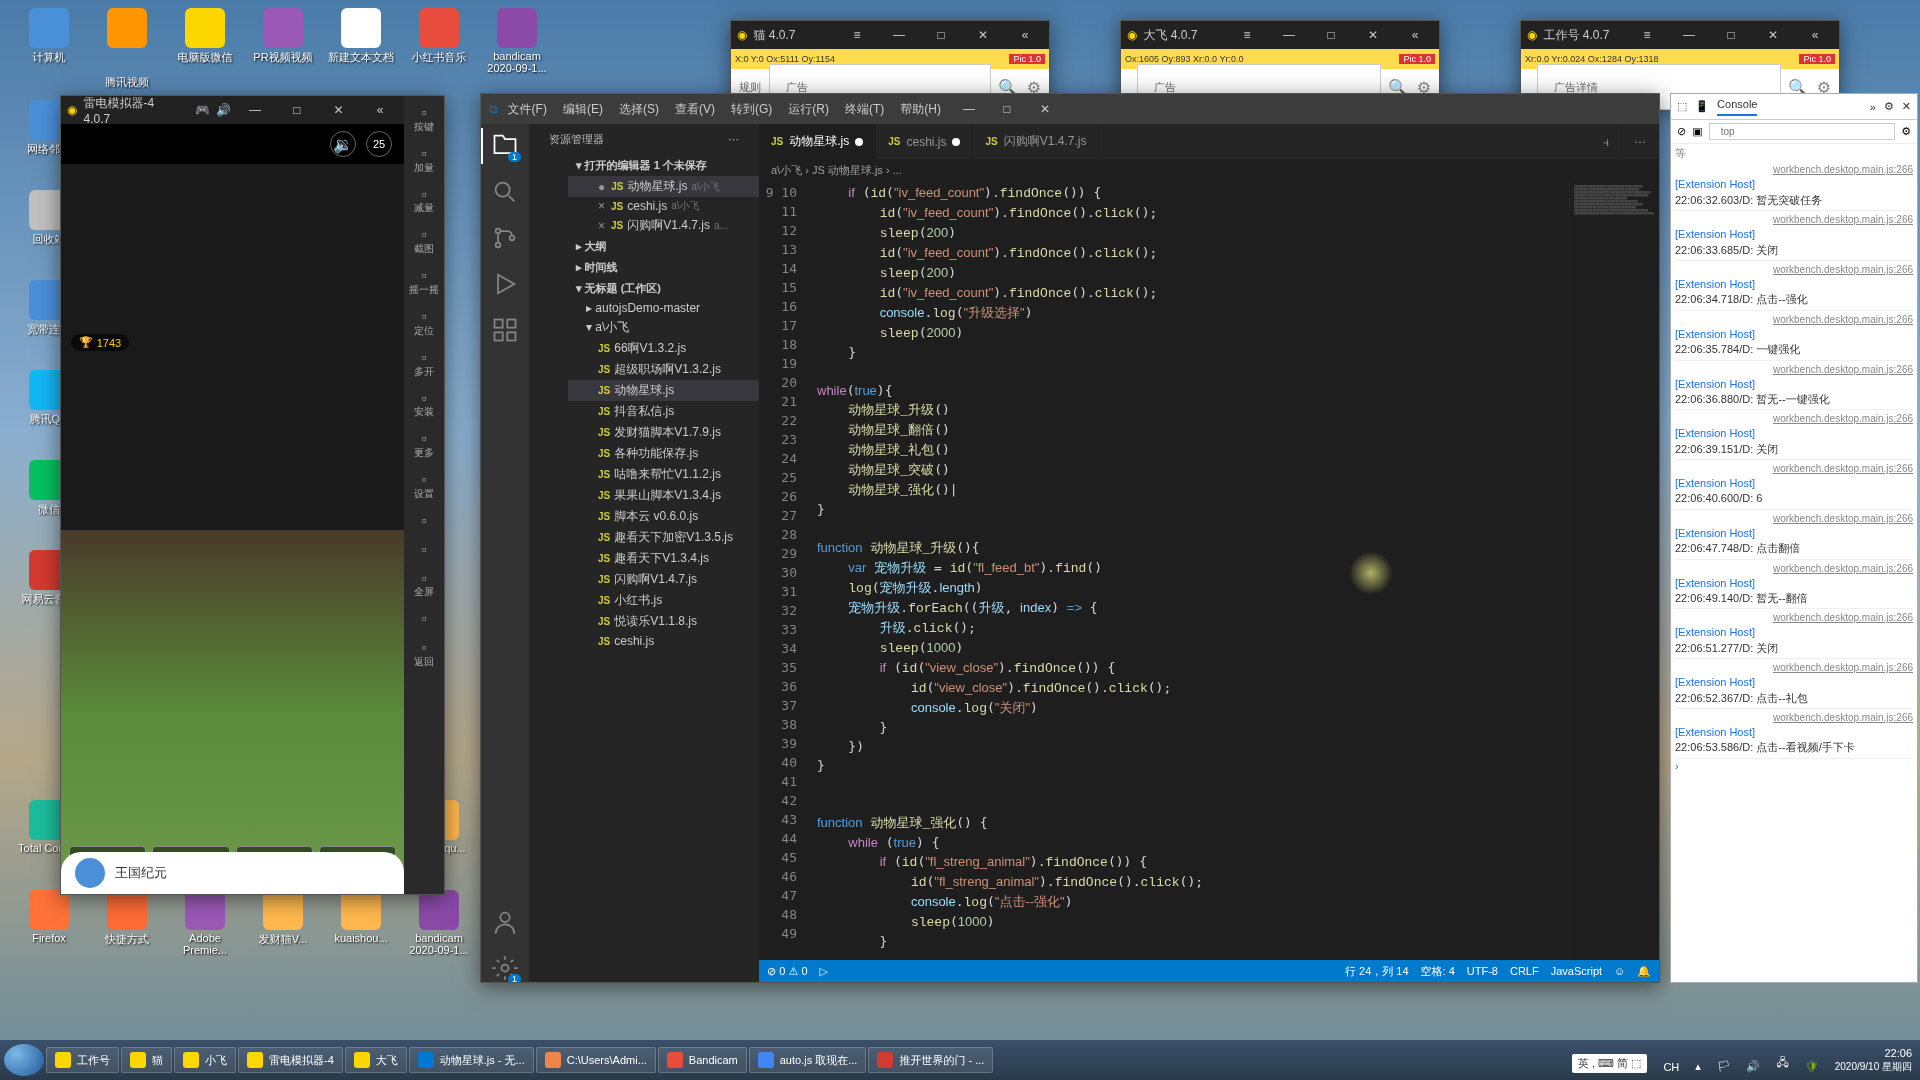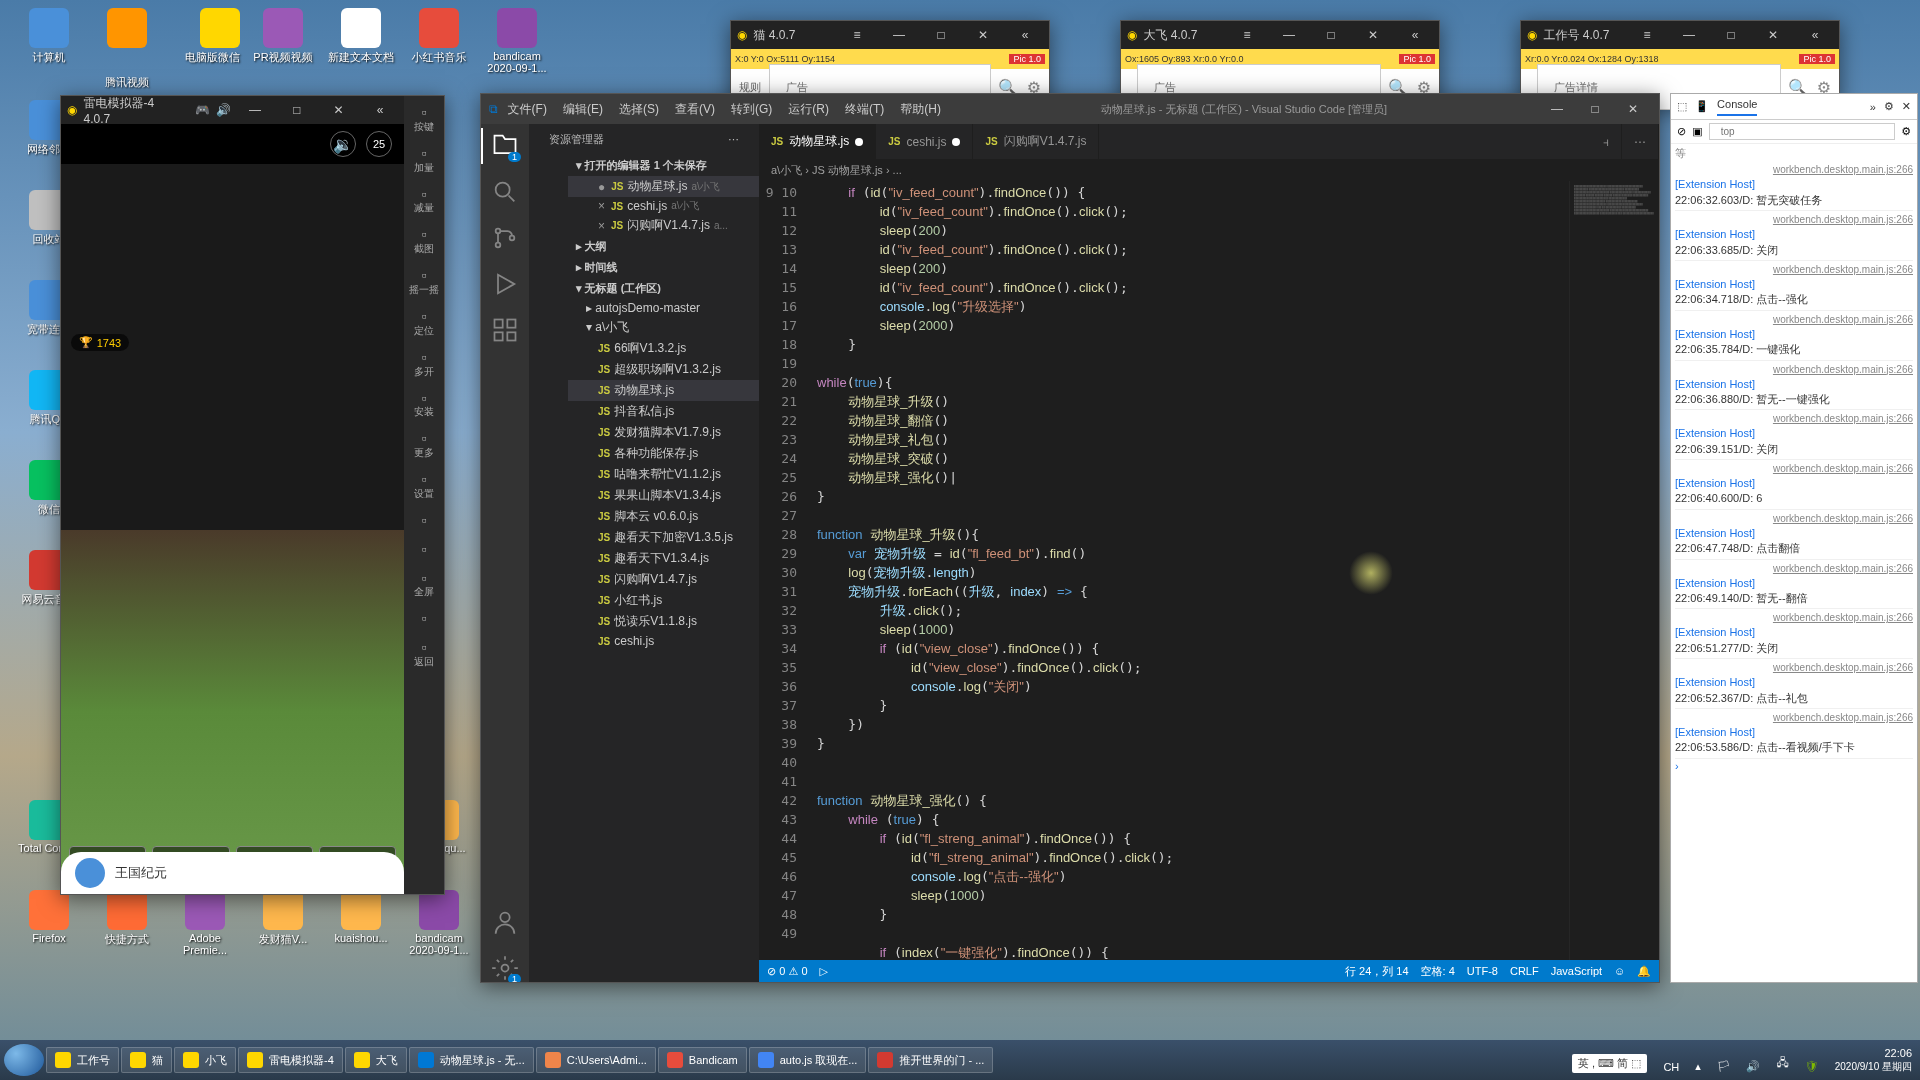--- a/index.html
+++ b/index.html
@@ -47,21 +47,21 @@
 .editor { flex:1; display:flex; flex-direction:column; background:#1e1e1e; min-width:0; }
 .tabs { height:35px; background:#252526; display:flex; }
 .tab { padding:0 12px; display:flex; align-items:center; gap:6px; font-size:12px; color:#969696; border-right:1px solid #1e1e1e; cursor:pointer; }
 .tab.active { background:#1e1e1e; color:#fff; }
 .tab .dot { width:8px; height:8px; border-radius:50%; background:#fff; }
 .tab .jsico { color:#cbcb41; font-size:10px; font-weight:bold; }
 .breadcrumb { height:22px; padding:0 12px; font-size:11px; color:#a0a0a0; display:flex; align-items:center; gap:4px; }
 .code-area { flex:1; display:flex; overflow:hidden; position:relative; }
 .gutter { width:50px; background:#1e1e1e; color:#858585; font-family:Consolas,monospace; font-size:13px; text-align:right; padding:2px 12px 0 0; line-height:19px; }
 .code { flex:1; font-family:Consolas,monospace; font-size:13px; color:#d4d4d4; line-height:19px; padding:2px 0 0 8px; white-space:pre; overflow:hidden; }
-.tok-k { color:#c586c0; } .tok-f { color:#dcdcaa; } .tok-s { color:#ce9178; } .tok-n { color:#b5cea8; } .tok-c { color:#569cd6; } .tok-p { color:#9cdcfe; }
+.tok-k { color:#c586c0; } .tok-f { color:#dcdcaa;font-family:Liberation Mono, monospace; } .tok-s { color:#ce9178; } .tok-n { color:#b5cea8; } .tok-c { color:#569cd6; } .tok-p { color:#9cdcfe; }
 .minimap { width:90px; background:#1e1e1e; border-left:1px solid #333; opacity:.4; font-size:2px; line-height:3px; padding:4px; color:#888; overflow:hidden; }
 .cursor-spot { position:absolute; left:590px; top:370px; width:44px; height:44px; border-radius:50%; background:radial-gradient(circle,#b0b060 0%,rgba(176,176,96,0) 70%); pointer-events:none; }
 .statusbar { height:22px; background:#007acc; color:#fff; font-size:11px; display:flex; align-items:center; padding:0 8px; gap:12px; }
 .statusbar .spacer { flex:1; }
 
 
 .emu-left { left:60px; top:95px; width:385px; height:800px; display:flex; }
 .emu-side { width:40px; background:#2a2a2a; display:flex; flex-direction:column; gap:12px; padding:8px 0; align-items:center; color:#aaa; font-size:10px; }
 .emu-side .sbtn { cursor:pointer; text-align:center; line-height:1.2; }
 .emu-main { flex:1; background:#000; position:relative; }
@@ -93,21 +93,21 @@
 
 <div class="desktop" id="desktop">
     <div class="dicon" style="left: 14px; top: 8px;">
       <div class="ibox" style="background:#4a90d9"></div>
       <span>计算机</span>
     </div>
     <div class="dicon" style="left: 92px; top: 8px; gap: 27px;">
       <div class="ibox" style="background:#ff9500"></div>
       <span>腾讯视频</span>
     </div>
-    <div class="dicon" style="left: 170px; top: 8px; align-items: flex-end;">
+    <div class="dicon" style="left: 170px; top: 8px;">
       <div class="ibox" style="background:#ffd700"></div>
       <span>电脑版微信</span>
     </div>
     <div class="dicon" style="left: 248px; top: 8px;">
       <div class="ibox" style="background:#9b59b6"></div>
       <span>PR视频视频</span>
     </div>
     <div class="dicon" style="left: 326px; top: 8px;">
       <div class="ibox" style="background:#fff"></div>
       <span>新建文本文档</span>
@@ -353,21 +353,20 @@
         <div style="font-size:14px">▫</div>
         <div>返回</div>
       </div>
     </div>
 </div>
 
 <div class="win vscode">
   <div class="menubar">
     <span style="color:#0078d4">⧉</span>
     <span id="vs-menu"><span class="mitem">文件(F)</span><span class="mitem">编辑(E)</span><span class="mitem">选择(S)</span><span class="mitem">查看(V)</span><span class="mitem">转到(G)</span><span class="mitem">运行(R)</span><span class="mitem">终端(T)</span><span class="mitem">帮助(H)</span></span>
-    <span class="title">动物星球.js - 无标题 (工作区) - Visual Studio Code [管理员]</span>
     <span class="tbtn">—</span>
     <span class="tbtn">□</span>
     <span class="tbtn close">✕</span>
   </div>
   <div class="body">
     <div class="actbar">
       <div class="aicon active">
           <svg viewBox="0 0 24 24" fill="none" stroke="currentColor" stroke-width="1.5">
             <path d="M3 3h7l2 3h9v12H3z"></path>
           </svg>

